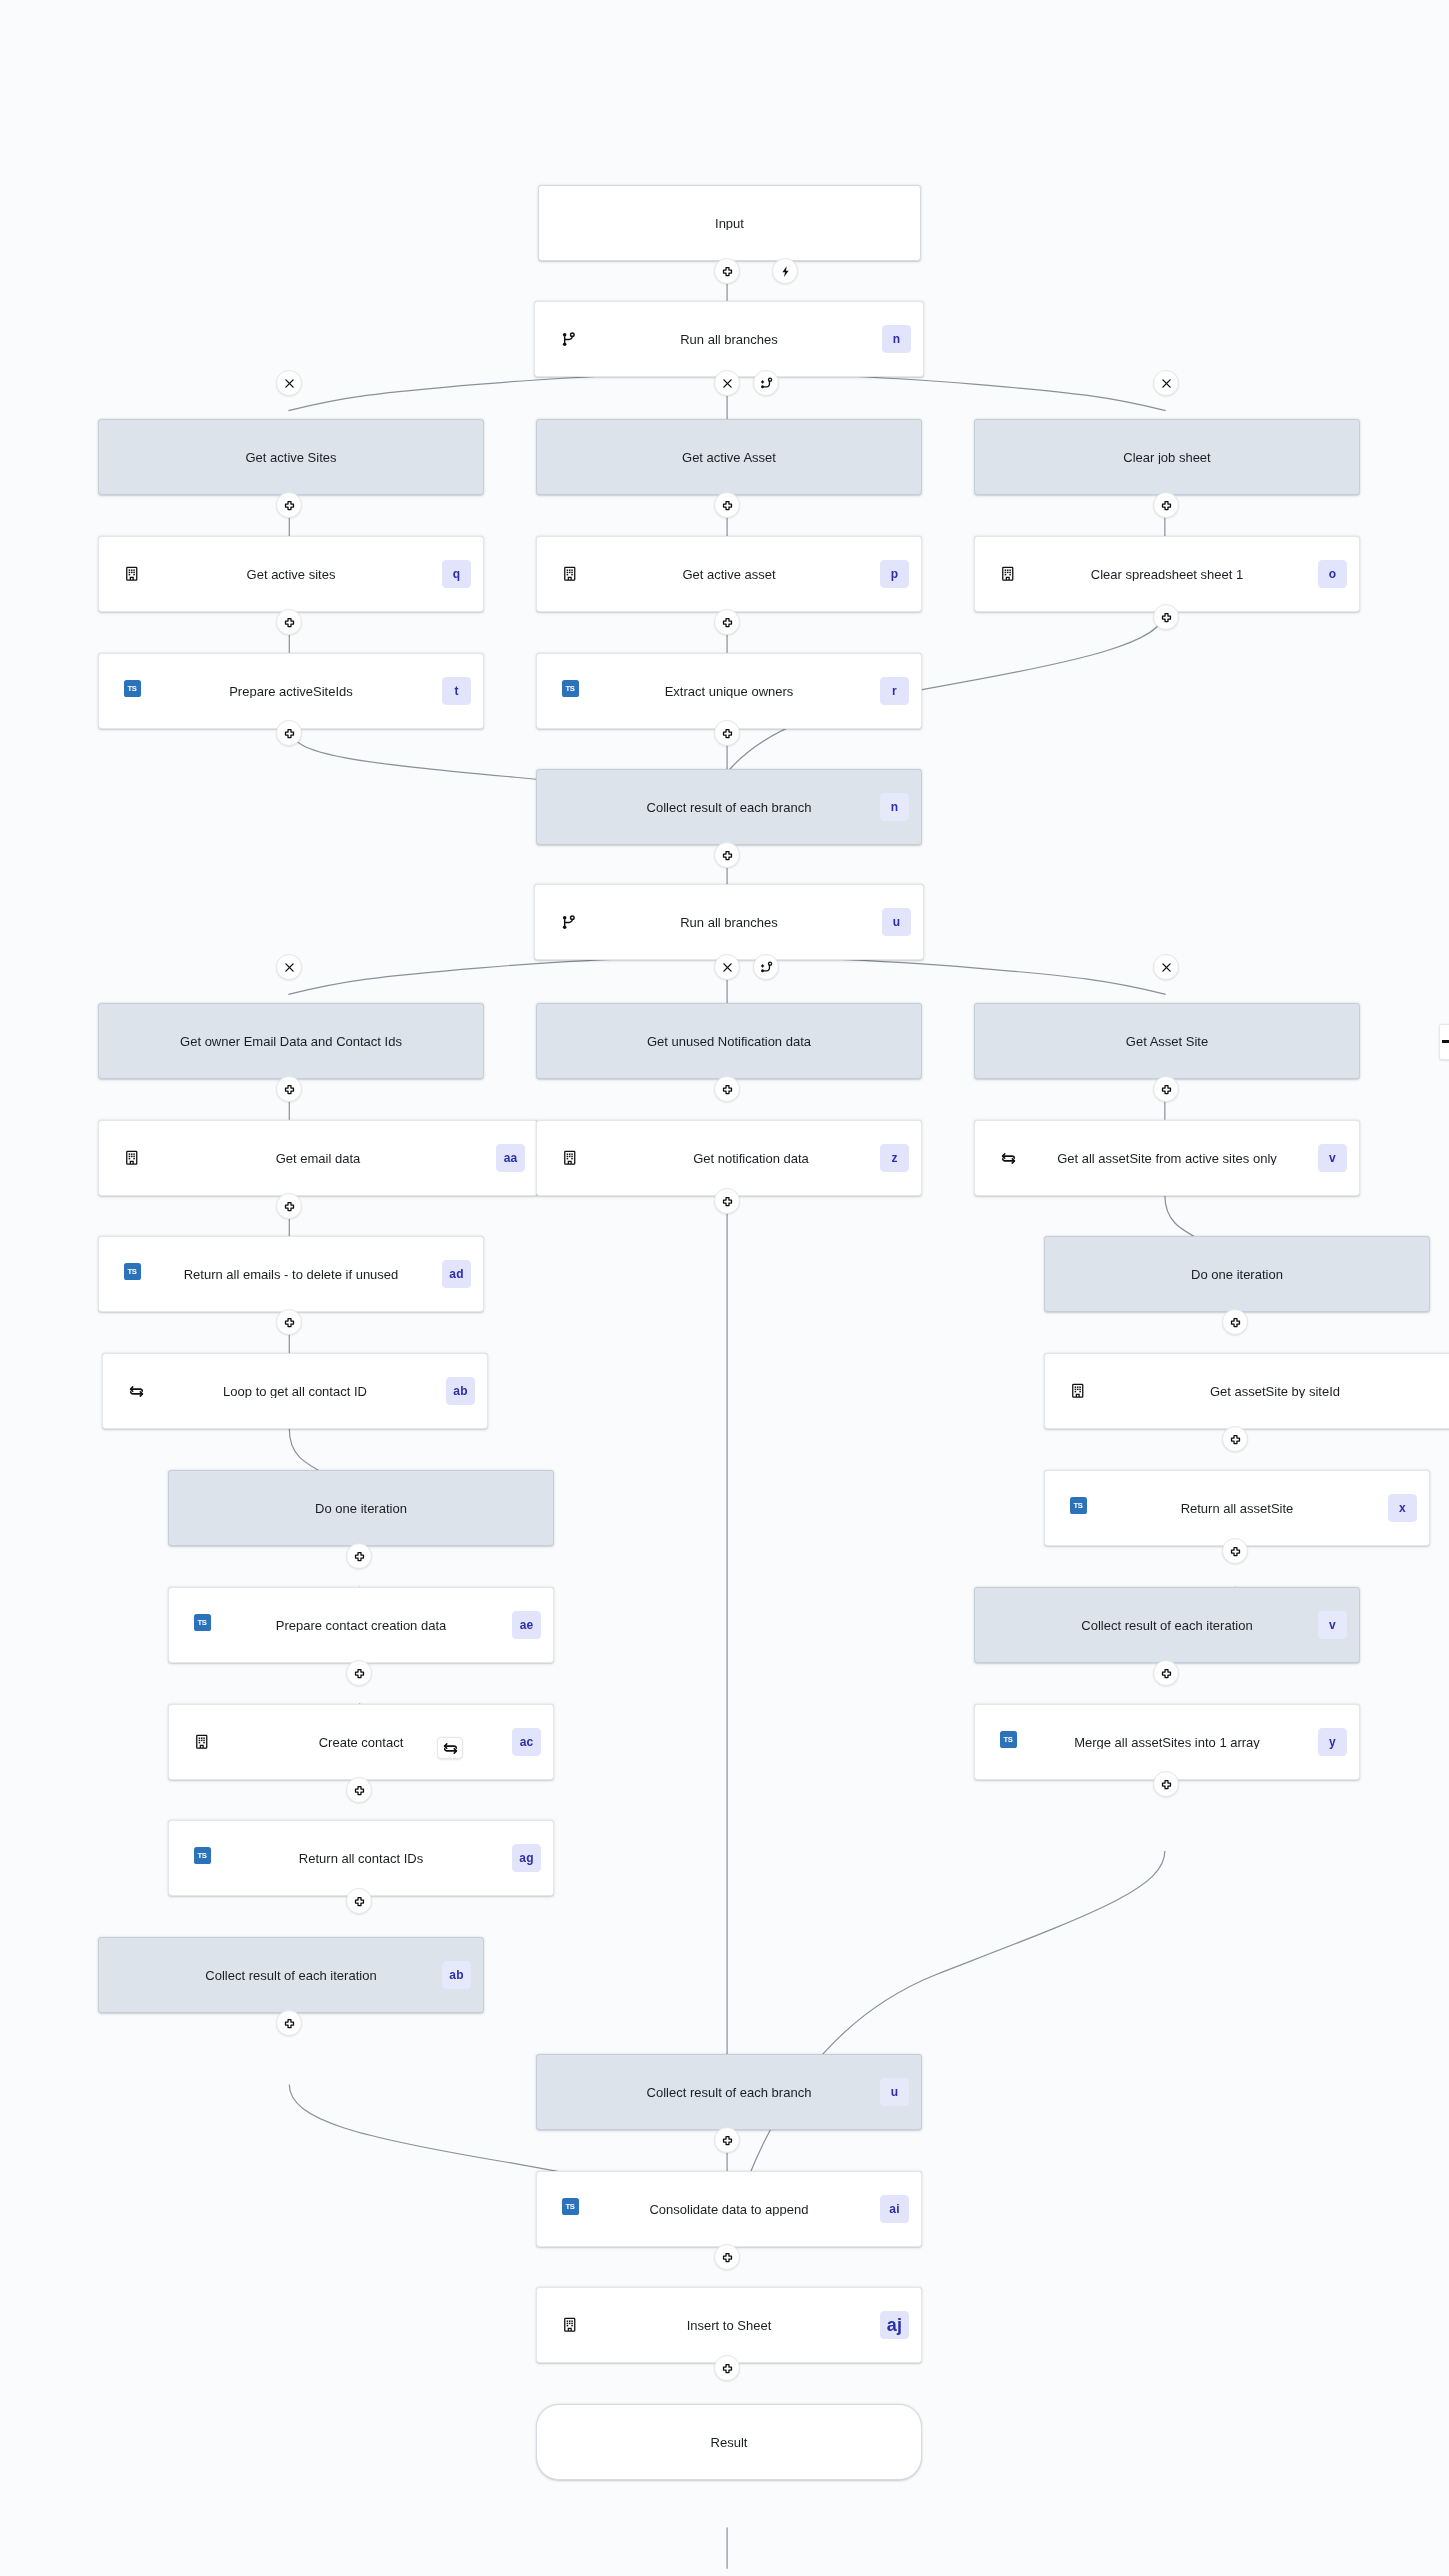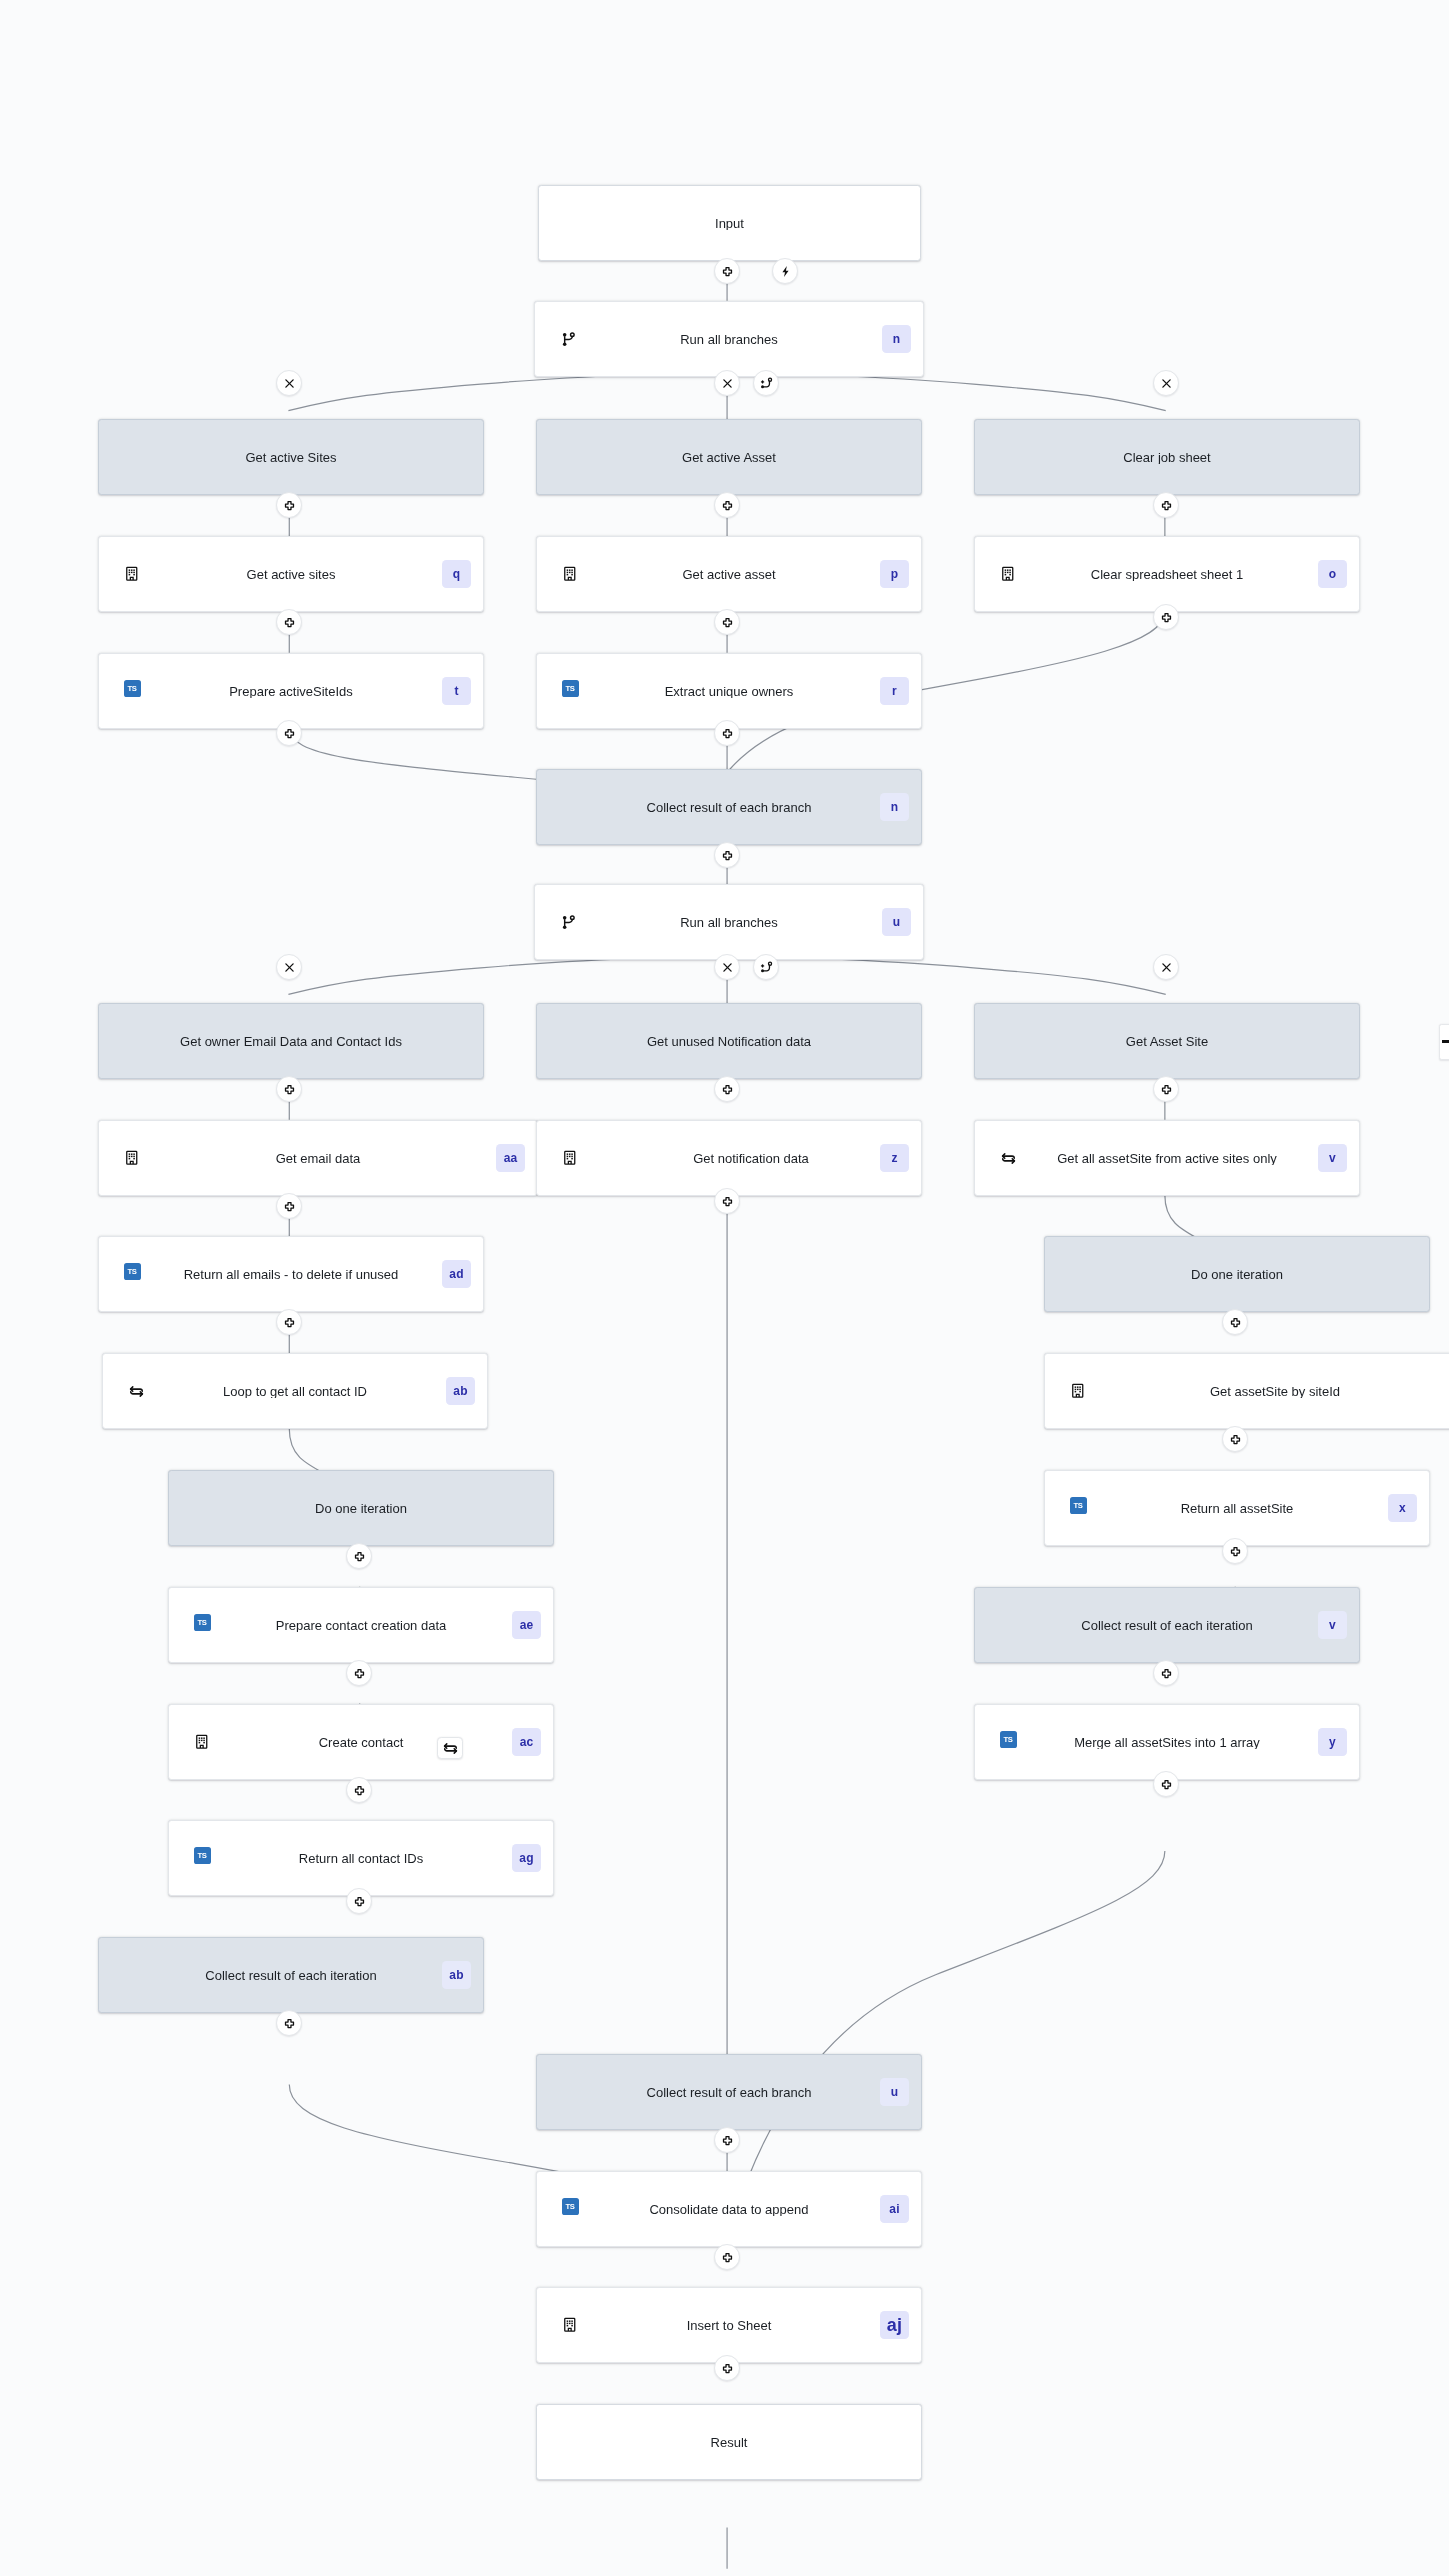--- a/index.html
+++ b/index.html
@@ -522,21 +522,21 @@
                 <rect x="5.4" y="9.2" width="1.8" height="1.7"></rect>
                 <rect x="10.8" y="9.2" width="1.8" height="1.7"></rect>
               </g>
               <path d="M7.4 16.4 v-3.2 h3.2 v3.2" fill="none" stroke="#111" stroke-width="1.5"></path>
             </svg>
           </span>
         </span>
         <span class="nlabel">Insert to Sheet</span>
         <span class="badge" style="right: 12px; height: 27.5px; min-width: 29px; font-size: 18px;">aj</span>
       </div>
-      <div class="node io" style="left: 536px; top: 2404px; width: 386px; height: 76px; font-size: 13px;">
+      <div class="node io" style="left: 536px; top: 2404px; width: 386px; height: 76px; font-size: 13px; border-radius: 23px;">
         <span class="nlabel">Result</span>
       </div>
     </div>
   <div id="handles-layer">
       <div class="handle" style="width: 26px; height: 26px; left: 714px; top: 258px;">
         <span style="display: flex; align-items: center; justify-content: center;">
           <svg width="13" height="13" viewBox="0 0 16 16" fill="none" stroke="#111" stroke-width="1.6" stroke-linejoin="round">
             <path d="M6.2 1.6 h3.6 v3.1 h3.1 v3.6 h-3.1 v3.1 h-3.6 v-3.1 h-3.1 v-3.6 h3.1 z" transform="translate(0,1.6)"></path>
           </svg>
         </span>

